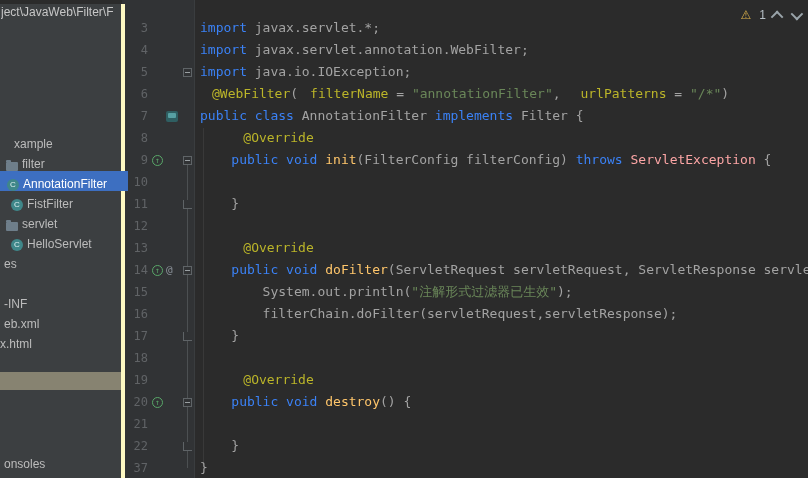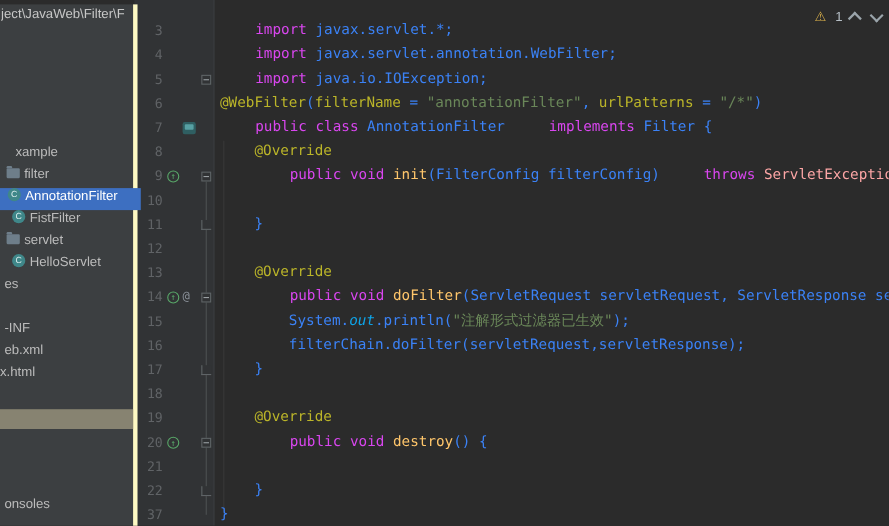--- a/index.html
+++ b/index.html
@@ -12,21 +12,21 @@
   .sidebar{
     position:absolute;left:0;top:4px;width:121px;height:478px;
     background:#3c3f41;border-right:4px solid #fef9c3;z-index:2;
   }
   .title-fragment{
     position:absolute;left:1px;top:1px;color:#c7c7c7;font-size:12px;
     white-space:nowrap;overflow:hidden;max-width:120px;
   }
   .tree-item{
     position:absolute;left:0;width:121px;height:20px;
-    display:flex;align-items:flex-start;gap:4px;
+    display:flex;align-items:flex-end;gap:4px;
     color:#bcbcbc;font-size:12px;white-space:nowrap;overflow:hidden;
     cursor:default;
   }
   .tree-item.selected{background:#3d6fc1;color:#ffffff;}
   .icon-class{
     flex:0 0 12px;width:12px;height:12px;border-radius:50%;
     background:#3f8789;color:#dff0f0;font-size:8px;line-height:12px;
     text-align:center;font-family:"Liberation Sans",sans-serif;
   }
   .icon-folder{
@@ -91,26 +91,26 @@
   }
   .fold-minus::after{
     content:"";position:absolute;left:1px;right:1px;top:3px;
     border-top:1px solid #9aa0a3;
   }
   .fold-end{
     width:8px;height:8px;display:inline-block;background:#313335;
     border-left:1px solid #5f6467;border-bottom:1px solid #5f6467;
   }
   
-  .tk-kw{color:#d946ef;margin-left:32px;}
-  .tk-ann{color:#bbb529;}
+  .tk-kw{color:#3b82f6;}
+  .tk-ann{color:#bbb529;margin-left:12px;}
   .tk-str{color:#6a8759;}
-  .tk-def{color:#3b82f6;margin-top:27px;}
+  .tk-def{color:#a3a3a3;margin-top:27px;}
   .tk-mth{color:#ffc66b;}
-  .tk-fld{color:#0ea5e9;font-style:italic;}
+  .tk-fld{color:#a3a3a3;}
   .tk-dim{color:#fca5a5;}
   
   .inspections{
     position:absolute;top:8px;right:8px;display:flex;align-items:center;
     gap:8px;z-index:5;
   }
   .warn{color:#e3b74c;font-size:12px;line-height:14px;}
   .warn-count{color:#b6bfc6;font-size:12px;}
   .chev{width:7px;height:7px;border-left:2px solid #9aa4aa;border-top:2px solid #9aa4aa;display:inline-block;cursor:pointer;}
   .chev.up{transform:rotate(45deg) translateY(2px);}

